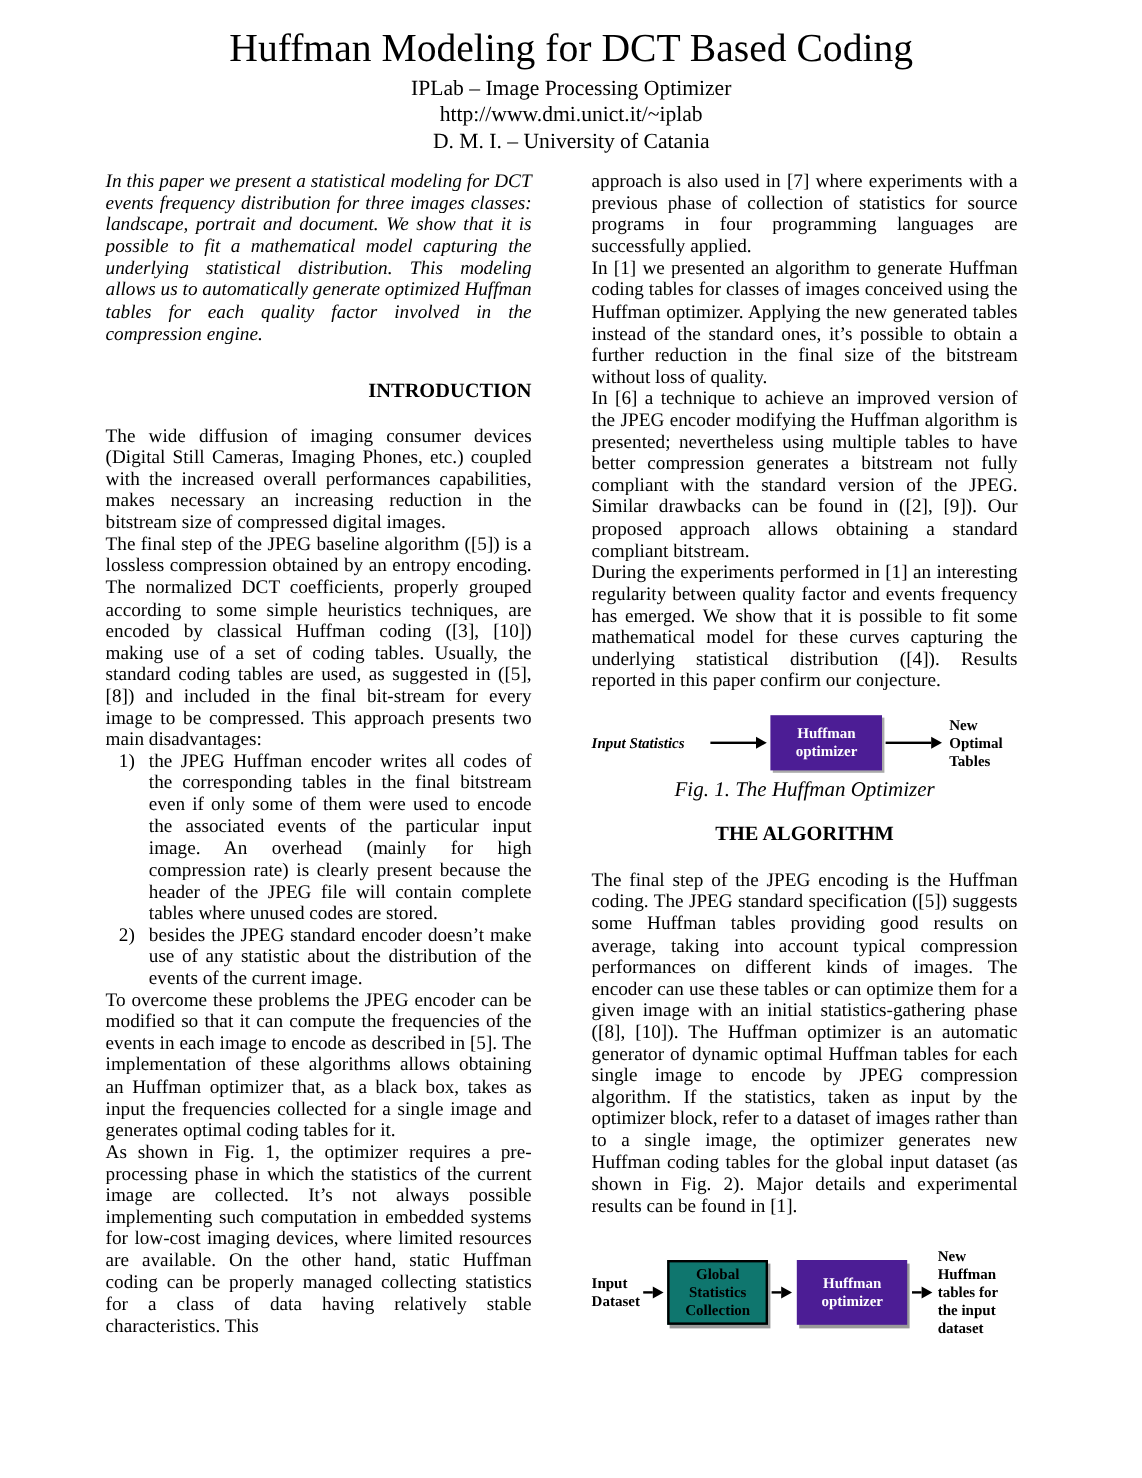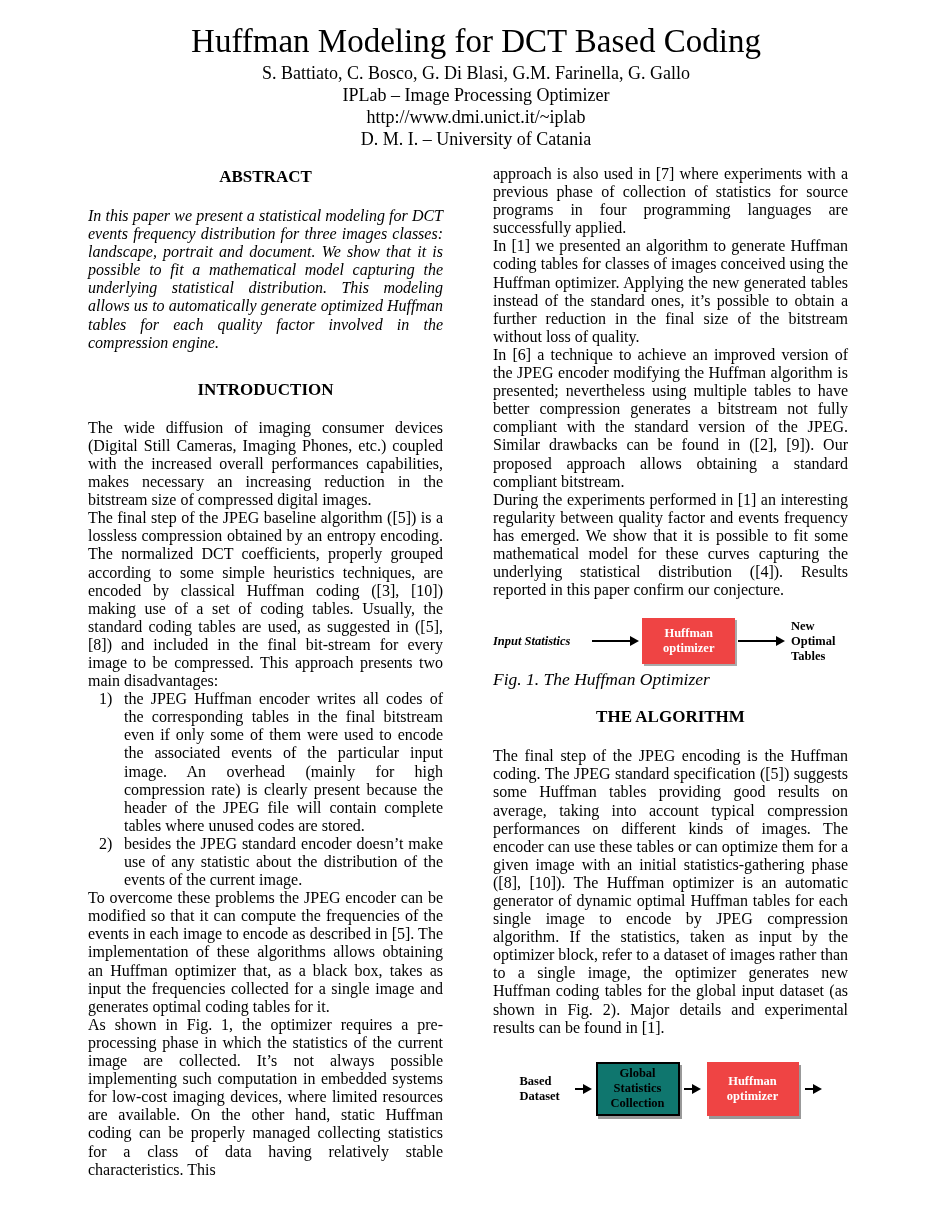--- a/index.html
+++ b/index.html
@@ -22,21 +22,21 @@
     padding: 15px 104px 0 88px;
     gap: 50px;
   }
   .col { width: 355px; flex: 0 0 355px; text-align: justify; font-size: 16px; line-height: 18.1px; }
 
   .sec-heading {
     font-size: 17px; font-weight: bold; text-align: center;
     line-height: 19px;
   }
   .abstract-heading { margin: 2px 0 21px 0; }
-  .intro-heading { margin: 15px 0 20px 0; }
+  .intro-heading { margin: 15px 0 20px 0; text-align: right; }
   .algo-heading { margin: 17px 0 21px 0; }
 
   .abstract-text { font-style: italic; margin-bottom: 28px; }
   p.body-par { margin: 0; }
 
   .num-list { margin: 0; }
   .num-item { position: relative; padding-left: 36px; }
   .num-item .num { position: absolute; left: 11px; top: 0; }
 
   
@@ -55,52 +55,50 @@
     border-top: 5px solid transparent;
     border-bottom: 5px solid transparent;
   }
   .long .shaft { width: 38px; }
   .short .shaft { width: 8px; }
   .box {
     display: flex; align-items: center; justify-content: center;
     text-align: center; font-weight: bold; font-size: 12.5px; line-height: 15px;
     flex: 0 0 auto;
   }
-  .box-black { background: #ef4444; color: #fff; }
+  .box-black { background: #4c1d95; color: #fff; }
   .fig1-box { width: 93px; height: 46px; box-shadow: 2px 2px 0 #aaa; }
   .fig2-box { height: 54px; box-shadow: 2px 3px 0 #999; }
   .box-cyan { border: 2px solid #000; color: #000; width: 84px; }
   .fig2-black { width: 92px; }
   .fig1-in-label { white-space: nowrap; margin-right: 22px; font-style: italic; }
   .fig1-out-label { width: 82px; margin-left: 6px; }
   .fig2-in-label { width: 52px; margin-right: 3px; }
   .fig2-out-label { width: 94px; margin-left: 4px; }
   .gap6 { width: 6px; } .gap4 { width: 4px; }
 
   .fig-caption { font-style: italic; font-size: 17.5px; line-height: 21px; }
-  .fig1-caption { margin-bottom: 13px; }
+  .fig1-caption { text-align: center; margin-bottom: 13px; }
   .fig2-caption { text-align: left; margin-top: 15px; text-align: justify; }
 </style>
 </head>
 <body>
 
 <div class="page">
 
   <div class="header">
     <div class="title">Huffman Modeling for DCT Based Coding</div>
-    <div class="subline">S. Battiato, C. Bosco, G. Di Blasi, G.M. Farinella, G. Gallo</div>
     <div class="subline">IPLab – Image Processing Optimizer</div>
     <div class="subline">http://www.dmi.unict.it/~iplab</div>
     <div class="subline">D. M. I. – University of Catania</div>
   </div>
 
   <div class="columns">
 
     <div class="col">
-      <div class="sec-heading abstract-heading">ABSTRACT</div>
       <div class="abstract-text">In this paper we present a statistical modeling for DCT events frequency distribution for three images classes: landscape, portrait and document. We show that it is possible to fit a mathematical model capturing the underlying statistical distribution. This modeling allows us to automatically generate optimized Huffman tables for each quality factor involved in the compression engine.</div>
 
       <div class="sec-heading intro-heading">INTRODUCTION</div>
       <p class="body-par">The wide diffusion of imaging consumer devices (Digital Still Cameras, Imaging Phones, etc.) coupled with the increased overall performances capabilities, makes necessary an increasing reduction in the bitstream size of compressed digital images.</p>
       <p class="body-par">The final step of the JPEG baseline algorithm ([5]) is a lossless compression obtained by an entropy encoding. The normalized DCT coefficients, properly grouped according to some simple heuristics techniques, are encoded by classical Huffman coding ([3], [10]) making use of a set of coding tables. Usually, the standard coding tables are used, as suggested in ([5], [8]) and included in the final bit-stream for every image to be compressed. This approach presents two main disadvantages:</p>
 
       <div class="num-list">
         <div class="num-item">
           <span class="num">1)</span>
           <span>the JPEG Huffman encoder writes all codes of the corresponding tables in the final bitstream even if only some of them were used to encode the associated events of the particular input image. An overhead (mainly for high compression rate) is clearly present because the header of the JPEG file will contain complete tables where unused codes are stored.</span>
@@ -135,36 +133,37 @@
           <div class="head"></div>
         </div>
         <div class="fig-label fig1-out-label">New Optimal Tables</div>
       </div>
       <div class="fig-caption fig1-caption">Fig. 1. The Huffman Optimizer</div>
 
       <div class="sec-heading algo-heading">THE ALGORITHM</div>
       <p class="body-par">The final step of the JPEG encoding is the Huffman coding. The JPEG standard specification ([5]) suggests some Huffman tables providing good results on average, taking into account typical compression performances on different kinds of images. The encoder can use these tables or can optimize them for a given image with an initial statistics-gathering phase ([8], [10]). The Huffman optimizer is an automatic generator of dynamic optimal Huffman tables for each single image to encode by JPEG compression algorithm. If the statistics, taken as input by the optimizer block, refer to a dataset of images rather than to a single image, the optimizer generates new Huffman coding tables for the global input dataset (as shown in Fig. 2). Major details and experimental results can be found in [1].</p>
 
       <div class="fig-row fig2-row">
-        <div class="fig-label fig2-in-label">Based Dataset</div>
+        <div class="fig-label fig2-in-label">Input Dataset</div>
         <div class="arrow short">
           <div class="shaft"></div>
           <div class="head"></div>
         </div>
         <div class="gap4"></div>
         <div class="box box-cyan fig2-box" style="background:#0f766e">Global Statistics Collection</div>
         <div class="gap4"></div>
         <div class="arrow short">
           <div class="shaft"></div>
           <div class="head"></div>
         </div>
         <div class="gap6"></div>
         <div class="box box-black fig2-box fig2-black">Huffman optimizer</div>
         <div class="gap6"></div>
         <div class="arrow short">
           <div class="shaft"></div>
           <div class="head"></div>
         </div>
+        <div class="fig-label fig2-out-label">New Huffman tables for the input dataset</div>
       </div>
     </div>
 
   </div>
 </div>
 
 </body></html>

